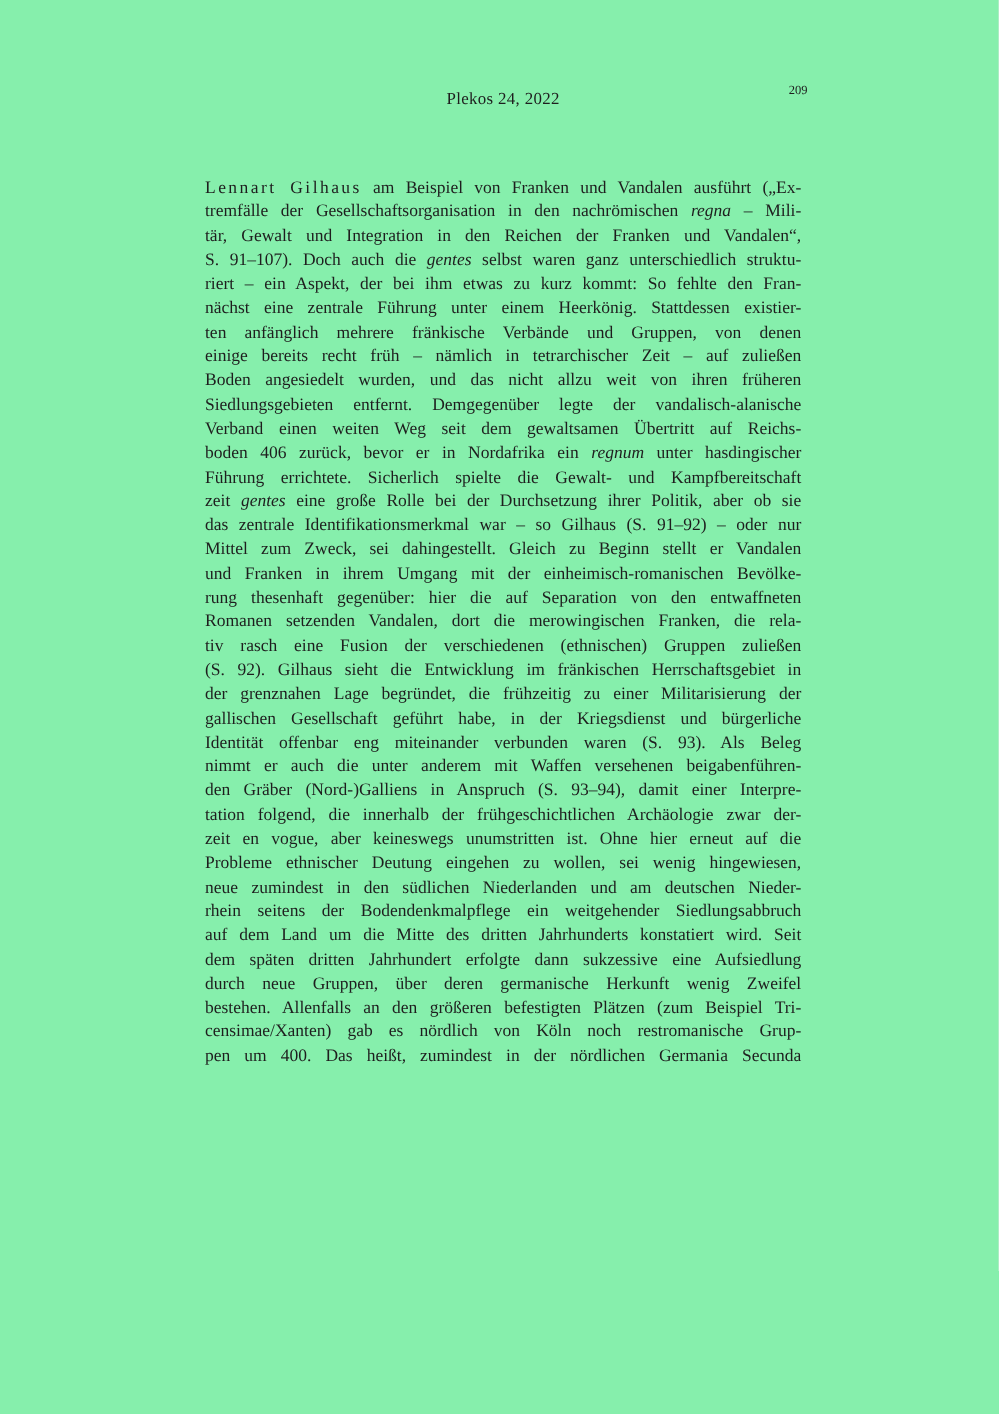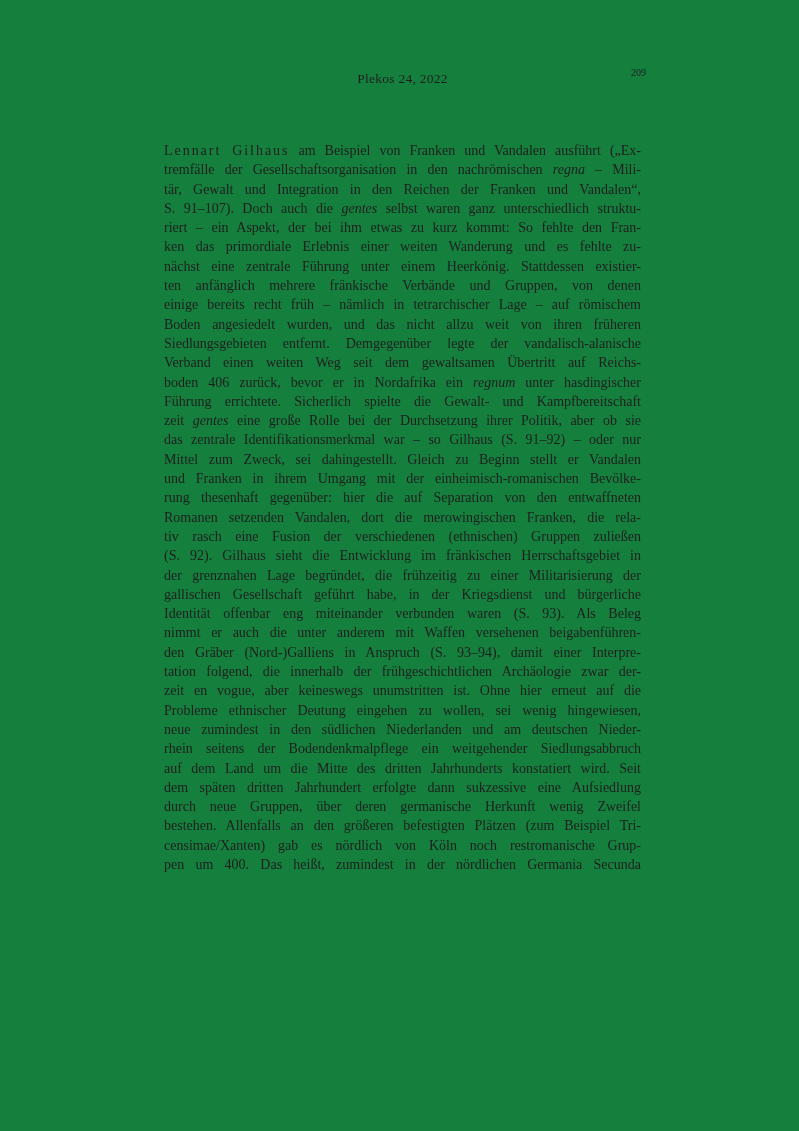--- a/index.html
+++ b/index.html
@@ -4,21 +4,21 @@
 <style>
   html, body {
     margin: 0;
     padding: 0;
     background: #e8e8e8;
   }
   .page {
     position: relative;
     width: 799px;
     height: 1131px;
-    background: #15803d;
+    background: #86efac;
     font-family: "Liberation Serif", "DejaVu Serif", serif;
     color: #1e1e1e;
     overflow: hidden;
   }
   .content {
     position: absolute;
     left: 164px;
     top: 0;
     width: 477px;
     height: 100%;
@@ -70,24 +70,23 @@
     <div class="running-head">
       <span class="journal-title">Plekos 24, 2022</span>
       <span class="page-number">209</span>
     </div>
     <div class="body-text">
         <div class="line"><span class="seg-ls">Lennart Gilhaus</span><span> am Beispiel von Franken und Vandalen ausführt („Ex-</span></div>
         <div class="line"><span>tremfälle der Gesellschaftsorganisation in den nachrömischen </span><span class="seg-i">regna</span><span> – Mili-</span></div>
         <div class="line"><span>tär, Gewalt und Integration in den Reichen der Franken und Vandalen“,</span></div>
         <div class="line"><span>S. 91–107). Doch auch die </span><span class="seg-i">gentes</span><span> selbst waren ganz unterschiedlich struktu-</span></div>
         <div class="line"><span>riert – ein Aspekt, der bei ihm etwas zu kurz kommt: So fehlte den Fran-</span></div>
-        <div class="line"><span>ken das primordiale Erlebnis einer weiten Wanderung und es fehlte zu-</span></div>
         <div class="line"><span>nächst eine zentrale Führung unter einem Heerkönig. Stattdessen existier-</span></div>
         <div class="line"><span>ten anfänglich mehrere fränkische Verbände und Gruppen, von denen</span></div>
-        <div class="line"><span>einige bereits recht früh – nämlich in tetrarchischer Lage – auf römischem</span></div>
+        <div class="line"><span>einige bereits recht früh – nämlich in tetrarchischer Zeit – auf zuließen</span></div>
         <div class="line"><span>Boden angesiedelt wurden, und das nicht allzu weit von ihren früheren</span></div>
         <div class="line"><span>Siedlungsgebieten entfernt. Demgegenüber legte der vandalisch-alanische</span></div>
         <div class="line"><span>Verband einen weiten Weg seit dem gewaltsamen Übertritt auf Reichs-</span></div>
         <div class="line"><span>boden 406 zurück, bevor er in Nordafrika ein </span><span class="seg-i">regnum</span><span> unter hasdingischer</span></div>
         <div class="line"><span>Führung errichtete. Sicherlich spielte die Gewalt- und Kampfbereitschaft</span></div>
         <div class="line"><span>zeit </span><span class="seg-i">gentes</span><span> eine große Rolle bei der Durchsetzung ihrer Politik, aber ob sie</span></div>
         <div class="line"><span>das zentrale Identifikationsmerkmal war – so Gilhaus (S. 91–92) – oder nur</span></div>
         <div class="line"><span>Mittel zum Zweck, sei dahingestellt. Gleich zu Beginn stellt er Vandalen</span></div>
         <div class="line"><span>und Franken in ihrem Umgang mit der einheimisch-romanischen Bevölke-</span></div>
         <div class="line"><span>rung thesenhaft gegenüber: hier die auf Separation von den entwaffneten</span></div>

